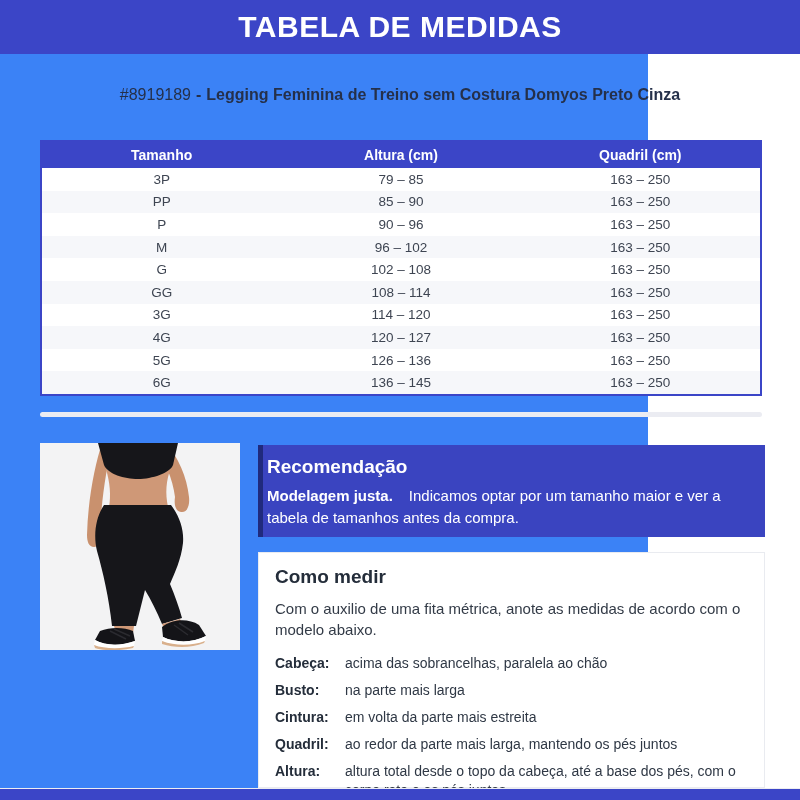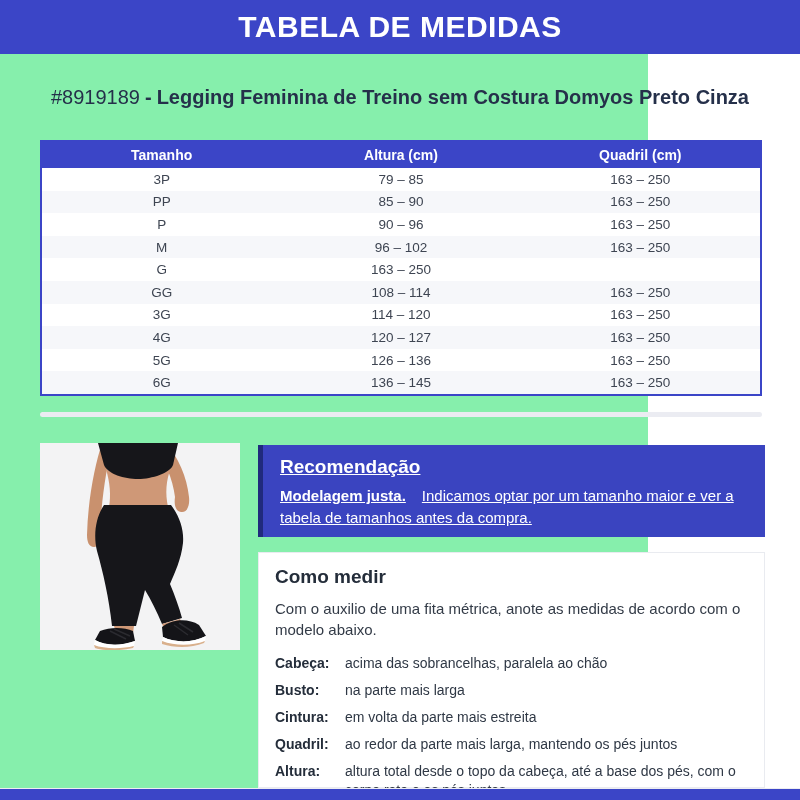--- a/index.html
+++ b/index.html
@@ -1,27 +1,27 @@
 <!DOCTYPE html>
 <html><head>
 <meta charset="utf-8">
 <style>
   * { margin:0; padding:0; box-sizing:border-box; }
   html,body { width:800px; height:800px; background:#ffffff;
     font-family:"Liberation Sans", sans-serif; overflow:hidden; }
-  .page { position:relative; width:648px; height:800px; background:#86efac; }
+  .page { position:relative; width:648px; height:800px; background:#3b82f6; }
 
   
   .banner { position:absolute; left:0; top:0; width:800px; height:54px;
     background:#3b45c7; color:#fff; display:flex; align-items:center; justify-content:center;
     font-size:30px; font-weight:bold; letter-spacing:0.5px; }
 
   
   .product-title { position:absolute; left:0; top:86px; width:800px; text-align:center;
-    font-size:20px; color:#25304a; }
+    font-size:16px; color:#25304a; }
   .product-title .sku { font-weight:normal; }
   .product-title .sep { font-weight:bold; margin:0 5px; }
   .product-title .name { font-weight:bold; }
 
   
   .size-table { position:absolute; left:40px; top:140px; width:722px; height:256px;
     border:2px solid #3b45c7; background:#fff; display:flex; flex-direction:column; }
   .thead { display:flex; height:26px; background:#3b45c7; color:#fff; font-weight:bold;
     font-size:14px; flex:none; }
   .thead .th { width:33.333%; display:flex; align-items:center; justify-content:center; }
@@ -33,21 +33,21 @@
   
   .scroll-track { position:absolute; left:40px; top:412px; width:722px; height:5px;
     background:#ebecf2; border-radius:3px; }
 
   
   .product-photo { position:absolute; left:40px; top:443px; width:200px; height:207px;
     background:#f3f3f4; overflow:hidden; }
 
   
   .recommendation { position:absolute; left:258px; top:445px; width:507px; height:92px;
-    background:#3a44c0; border-left:5px solid #202a7d; color:#fff; padding:11px 16px 0 17px;text-decoration:underline; }
+    background:#3a44c0; border-left:5px solid #202a7d; color:#fff; padding:11px 16px 0 4px; }
   .recommendation h2 { font-size:19px; font-weight:bold; margin-bottom:7px; }
   .recommendation p { font-size:15px; line-height:22px; }
   .recommendation p b { margin-right:16px; }
 
   
   .how-to-measure { position:absolute; left:258px; top:552px; width:507px; height:236px;
     background:#fff; border:1px solid #e9ebf0; padding:13px 16px 0 16px; }
   .how-to-measure h2 { font-size:19px; font-weight:bold; color:#242d3a; margin-bottom:10px; }
   .how-to-measure .intro { font-size:15px; line-height:21px; color:#333b47; margin-bottom:14px; }
   .measure-item { display:flex; margin-bottom:8px; font-size:14px; line-height:19px; }
@@ -93,20 +93,21 @@
       <div class="td">90 – 96</div>
       <div class="td">163 – 250</div>
     </div>
     <div class="tr alt">
       <div class="td">M</div>
       <div class="td">96 – 102</div>
       <div class="td">163 – 250</div>
     </div>
     <div class="tr">
       <div class="td">G</div>
+      <div class="td">102 – 108</div>
       <div class="td">163 – 250</div>
     </div>
     <div class="tr alt">
       <div class="td">GG</div>
       <div class="td">108 – 114</div>
       <div class="td">163 – 250</div>
     </div>
     <div class="tr">
       <div class="td">3G</div>
       <div class="td">114 – 120</div>

